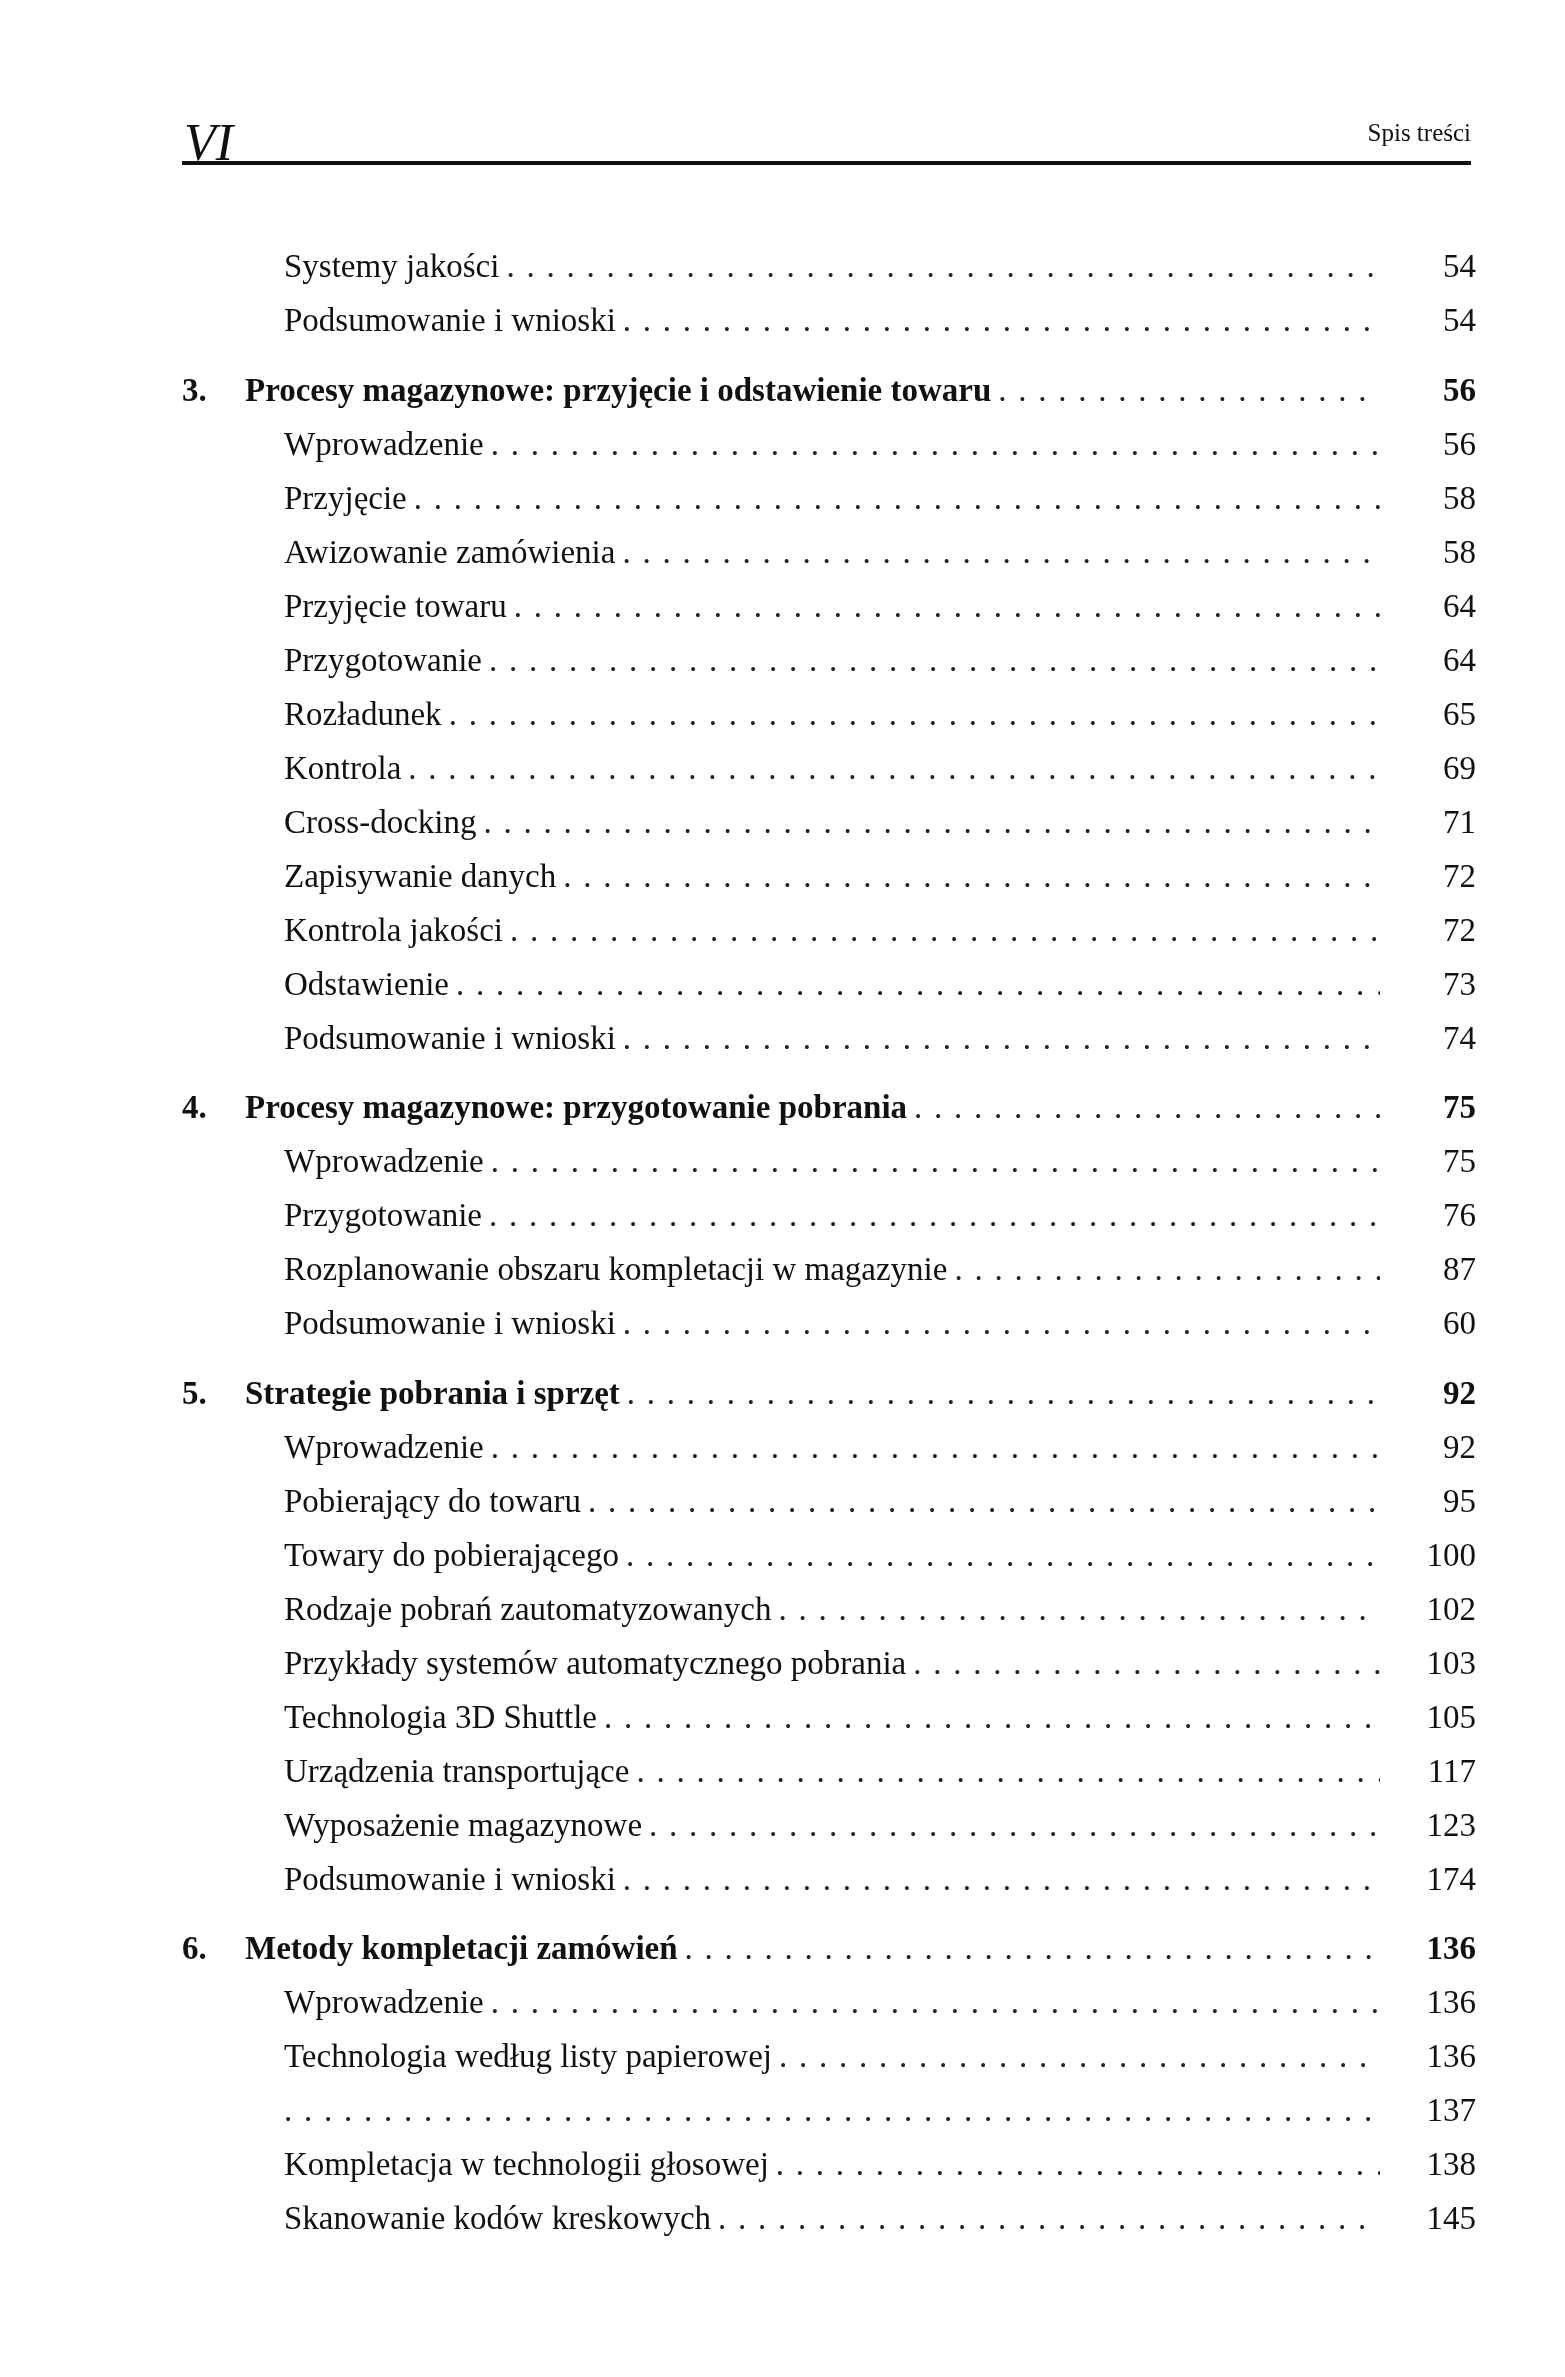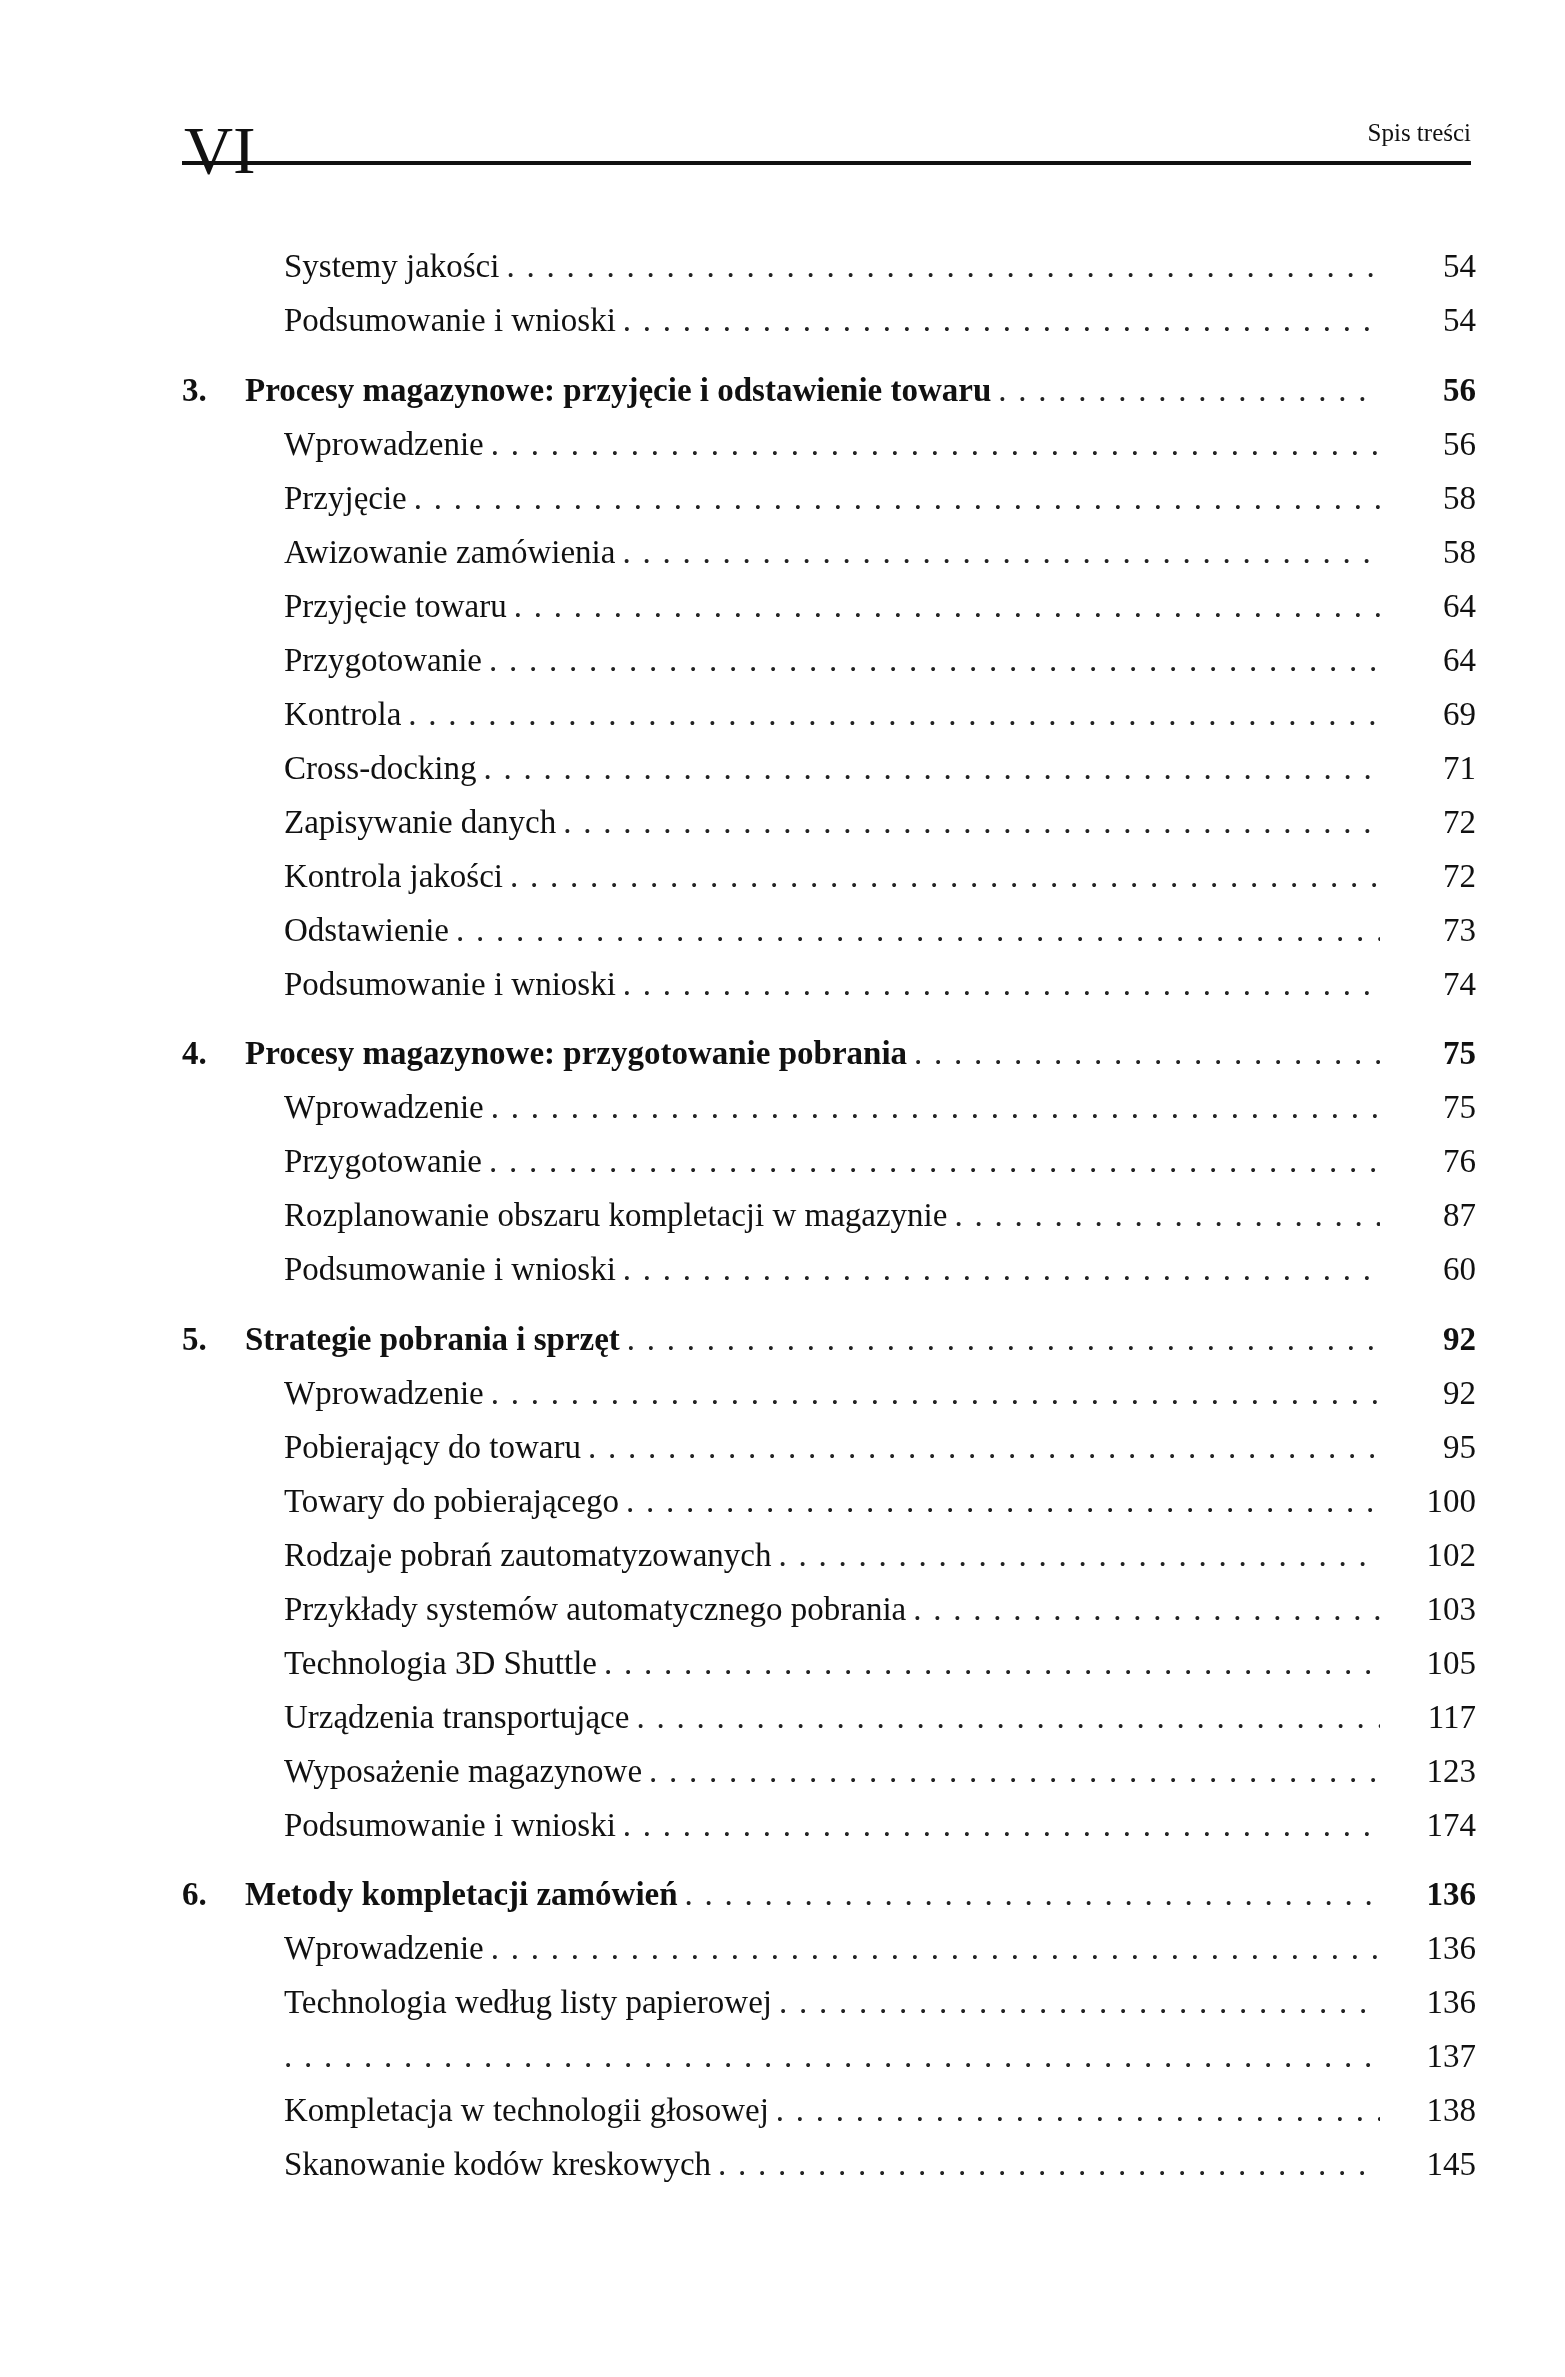--- a/index.html
+++ b/index.html
@@ -1,18 +1,18 @@
 <!DOCTYPE html>
 <html style="font-size:14px"><head>
 <meta charset="utf-8">
 <style>
   html, body { margin:0; padding:0; background:#fff; }
   body { width:1565px; height:2377px; position:relative; overflow:hidden;
          font-family:"Liberation Serif","DejaVu Serif",serif; color:#111; }
-  .page-num { position:absolute; left:184px; top:120px; font-size:68px; line-height:61px; }
+  .page-num { position:absolute; left:184px; top:112px; font-size:52px; line-height:61px;font-style:italic; }
   .running-head { position:absolute; right:94px; top:111px; font-size:25px; line-height:43px; }
   .rule { position:absolute; left:182px; width:1289px; top:161px; height:3.5px; background:#111; }
   .toc { position:absolute; left:182px; top:239px; width:1294px; }
   .row { display:flex; align-items:flex-end; height:54px; line-height:54px; font-size:33px; }
   .row.chapter { margin-top:15.6px; font-weight:bold; }
   .row.chapter:first-child { margin-top:0; }
   .num { width:63px; flex:none; }
   .row.sub .num { width:102px; }
   .title { flex:none; white-space:nowrap; padding-right:7px; }
   .leader { flex:1; overflow:hidden; white-space:nowrap; letter-spacing:7.8px; font-weight:normal; color:#222; }
@@ -70,20 +70,26 @@
     <span class="pg">64</span>
   </div>
     <div class="row sub">
     <span class="num"></span>
     <span class="title">Przygotowanie</span>
     <span class="leader"></span>
     <span class="pg">64</span>
   </div>
     <div class="row sub">
     <span class="num"></span>
+    <span class="title">Rozładunek</span>
+    <span class="leader"></span>
+    <span class="pg">65</span>
+  </div>
+    <div class="row sub">
+    <span class="num"></span>
     <span class="title">Kontrola</span>
     <span class="leader"></span>
     <span class="pg">69</span>
   </div>
     <div class="row sub">
     <span class="num"></span>
     <span class="title">Cross-docking</span>
     <span class="leader"></span>
     <span class="pg">71</span>
   </div>

